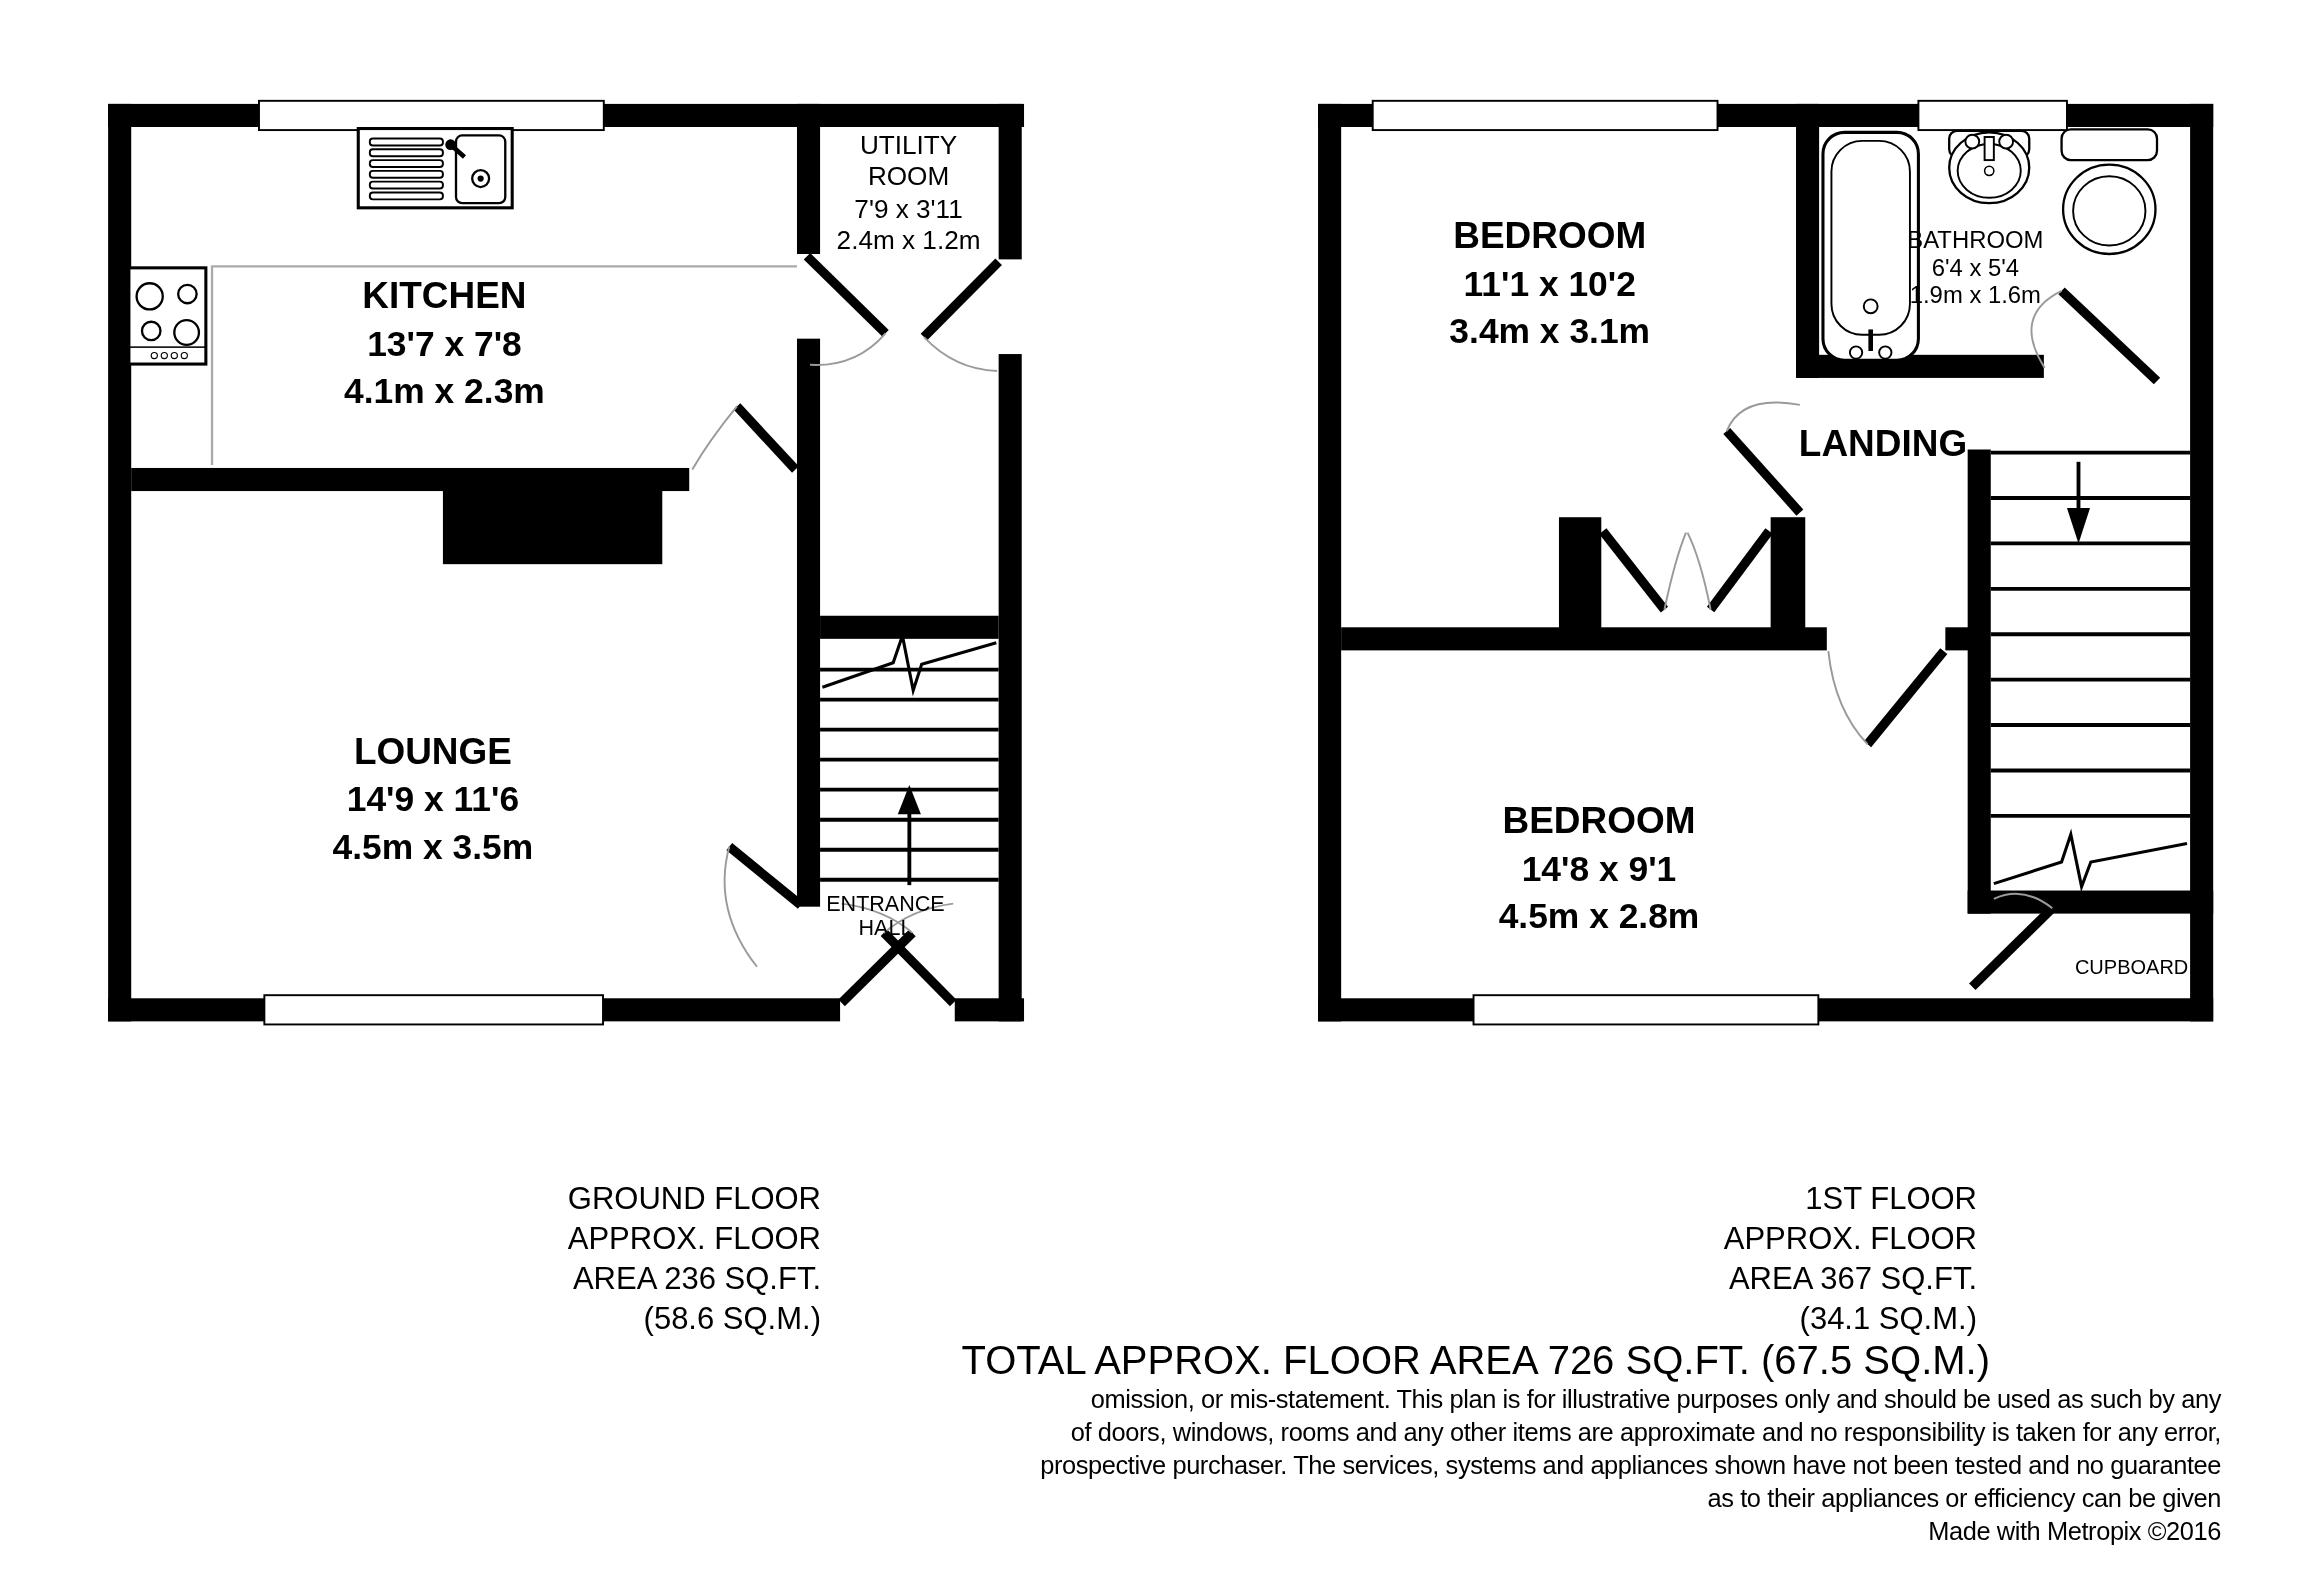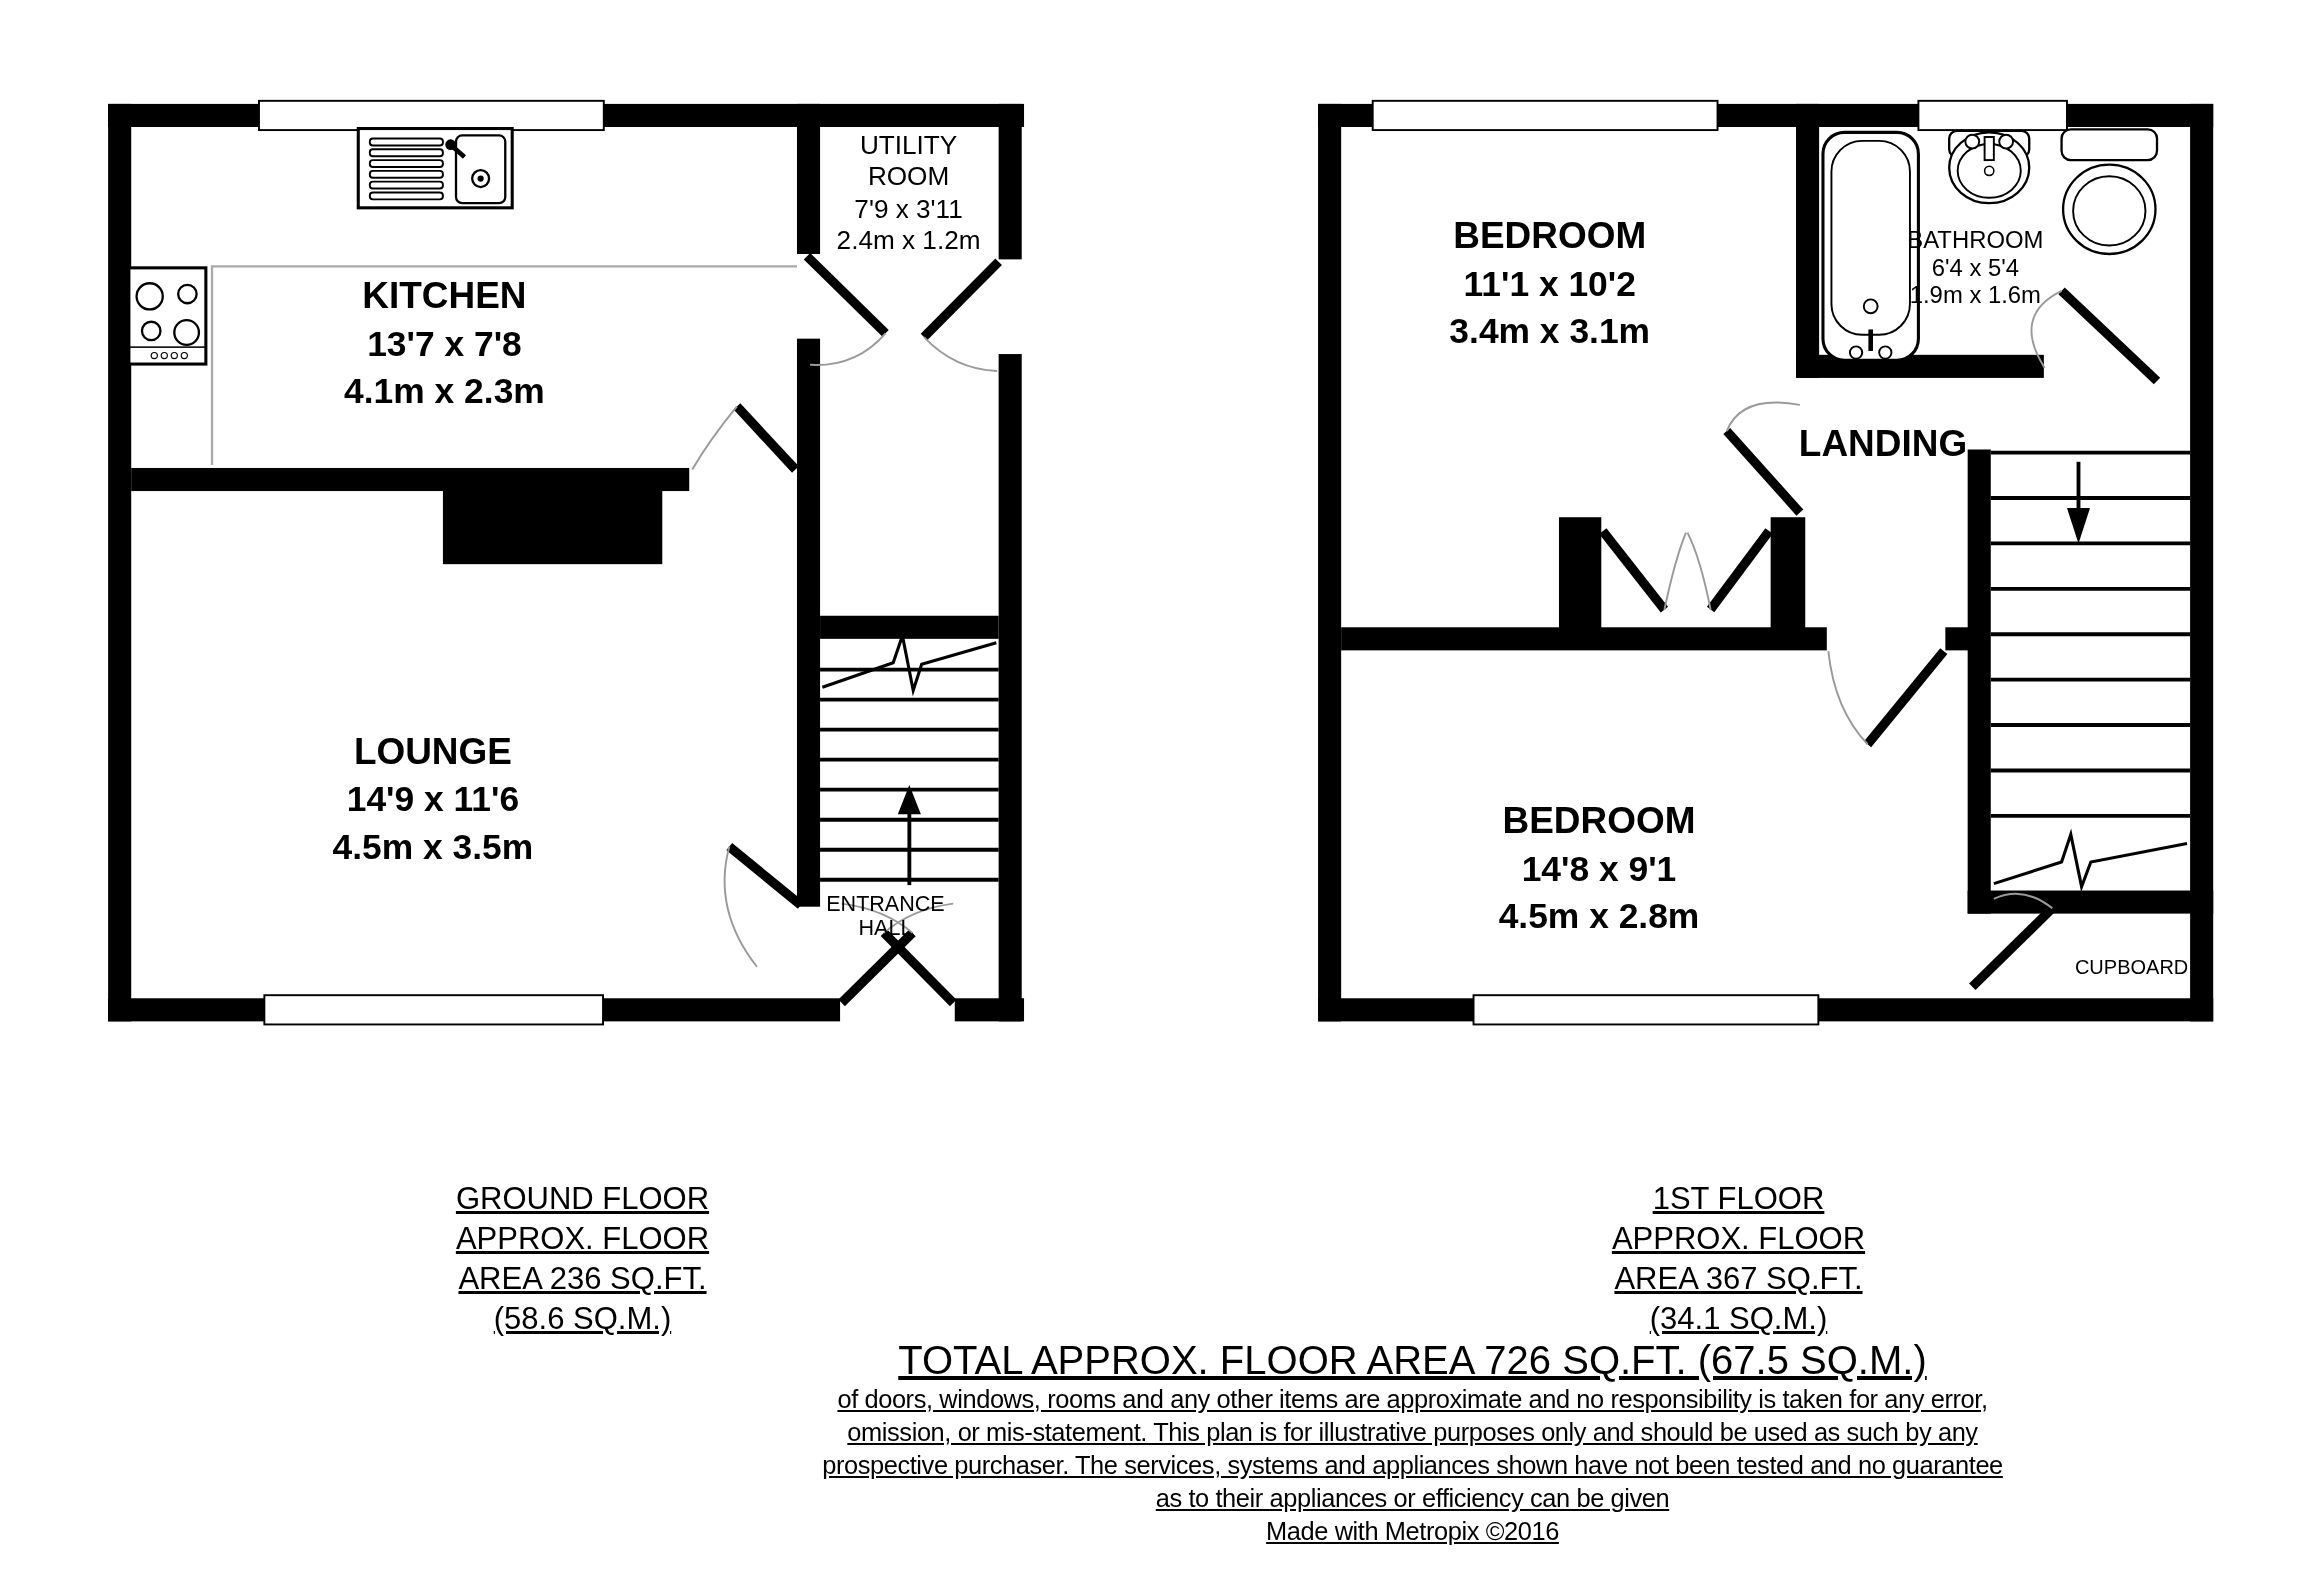--- a/index.html
+++ b/index.html
@@ -14,21 +14,21 @@
   .t-hall{font-size:28px;}
   .t-cup{font-size:26px;}
   .wall{fill:#000;}
   .win{fill:#fff;stroke:#000;stroke-width:2.5px;}
   .leaf{stroke:#000;stroke-width:12px;}
   .arc{stroke:#9a9a9a;stroke-width:2.5px;fill:none;}
   .tread{stroke:#000;stroke-width:5px;}
   .brk{stroke:#000;stroke-width:4px;fill:none;}
   .fix{fill:#fff;stroke:#000;}
   .cnt{stroke:#aaaaaa;stroke-width:3px;fill:none;}
-  .txtblock{position:absolute;text-align:center;text-decoration:underline;}
+  .txtblock{position:absolute;text-align:right;}
   .summary{font-size:31px;line-height:40px;width:477px;}
   .total{font-size:40px;line-height:37px;width:1155px;}
   .disc{font-size:25.4px;line-height:33px;width:1617px;letter-spacing:-0.4px;}
 </style>
 </head>
 <body>
 
 <div class="page">
 
 <svg width="2319" height="1574" viewBox="0 0 3012 2045">
@@ -256,21 +256,21 @@
 <div class="txtblock summary" style="left:1500px;top:1179px;">
   <div>1ST FLOOR</div>
   <div>APPROX. FLOOR</div>
   <div>AREA 367 SQ.FT.</div>
   <div>(34.1 SQ.M.)</div>
 </div>
 
 <div class="txtblock total" style="left:835px;top:1342px;">TOTAL APPROX. FLOOR AREA 726 SQ.FT. (67.5 SQ.M.)</div>
 
 <div class="txtblock disc" style="left:604px;top:1383px;">
+  <div>omission, or mis-statement. This plan is for illustrative purposes only and should be used as such by any</div>
   <div>of doors, windows, rooms and any other items are approximate and no responsibility is taken for any error,</div>
-  <div>omission, or mis-statement. This plan is for illustrative purposes only and should be used as such by any</div>
   <div>prospective purchaser. The services, systems and appliances shown have not been tested and no guarantee</div>
   <div>as to their appliances or efficiency can be given</div>
   <div>Made with Metropix ©2016</div>
 </div>
 
 </div>
 
 
 </body></html>

